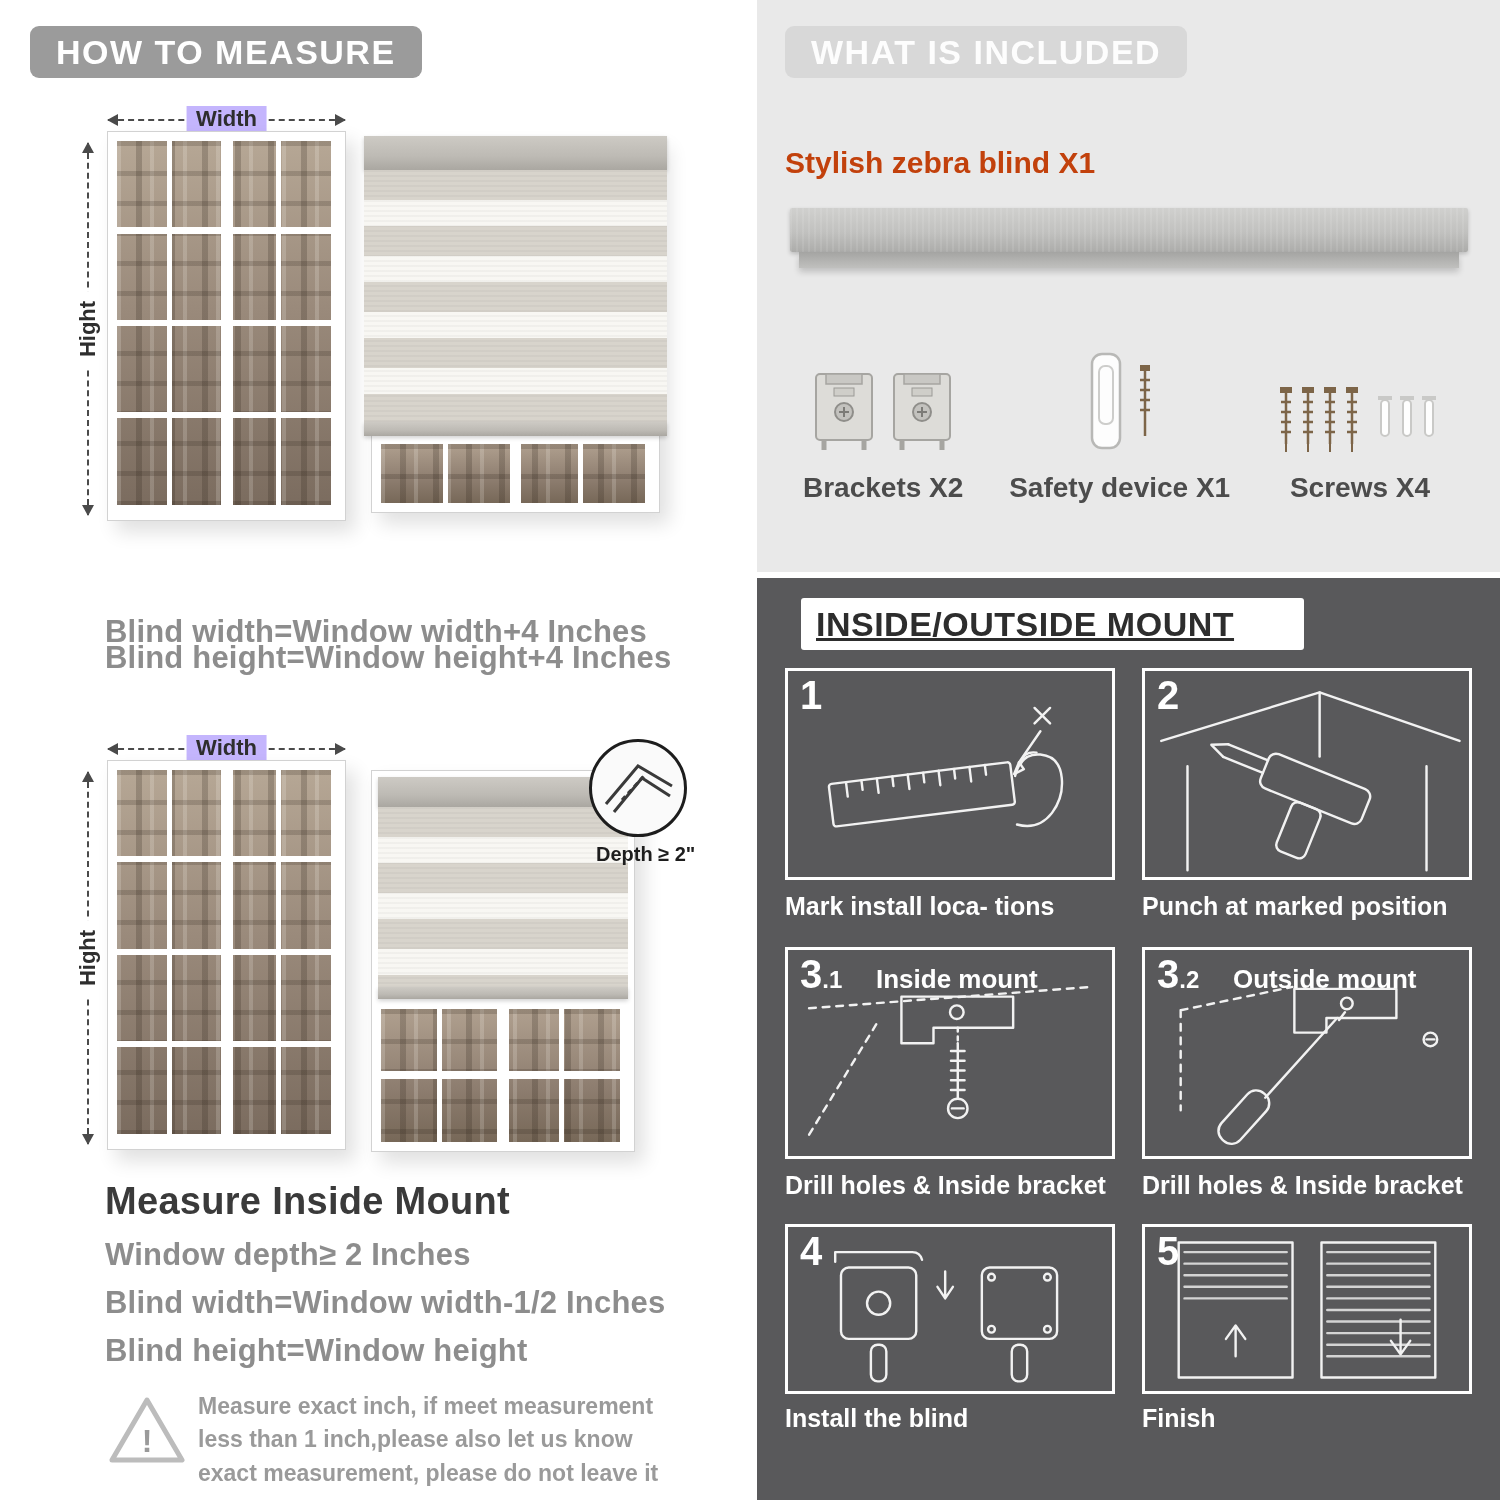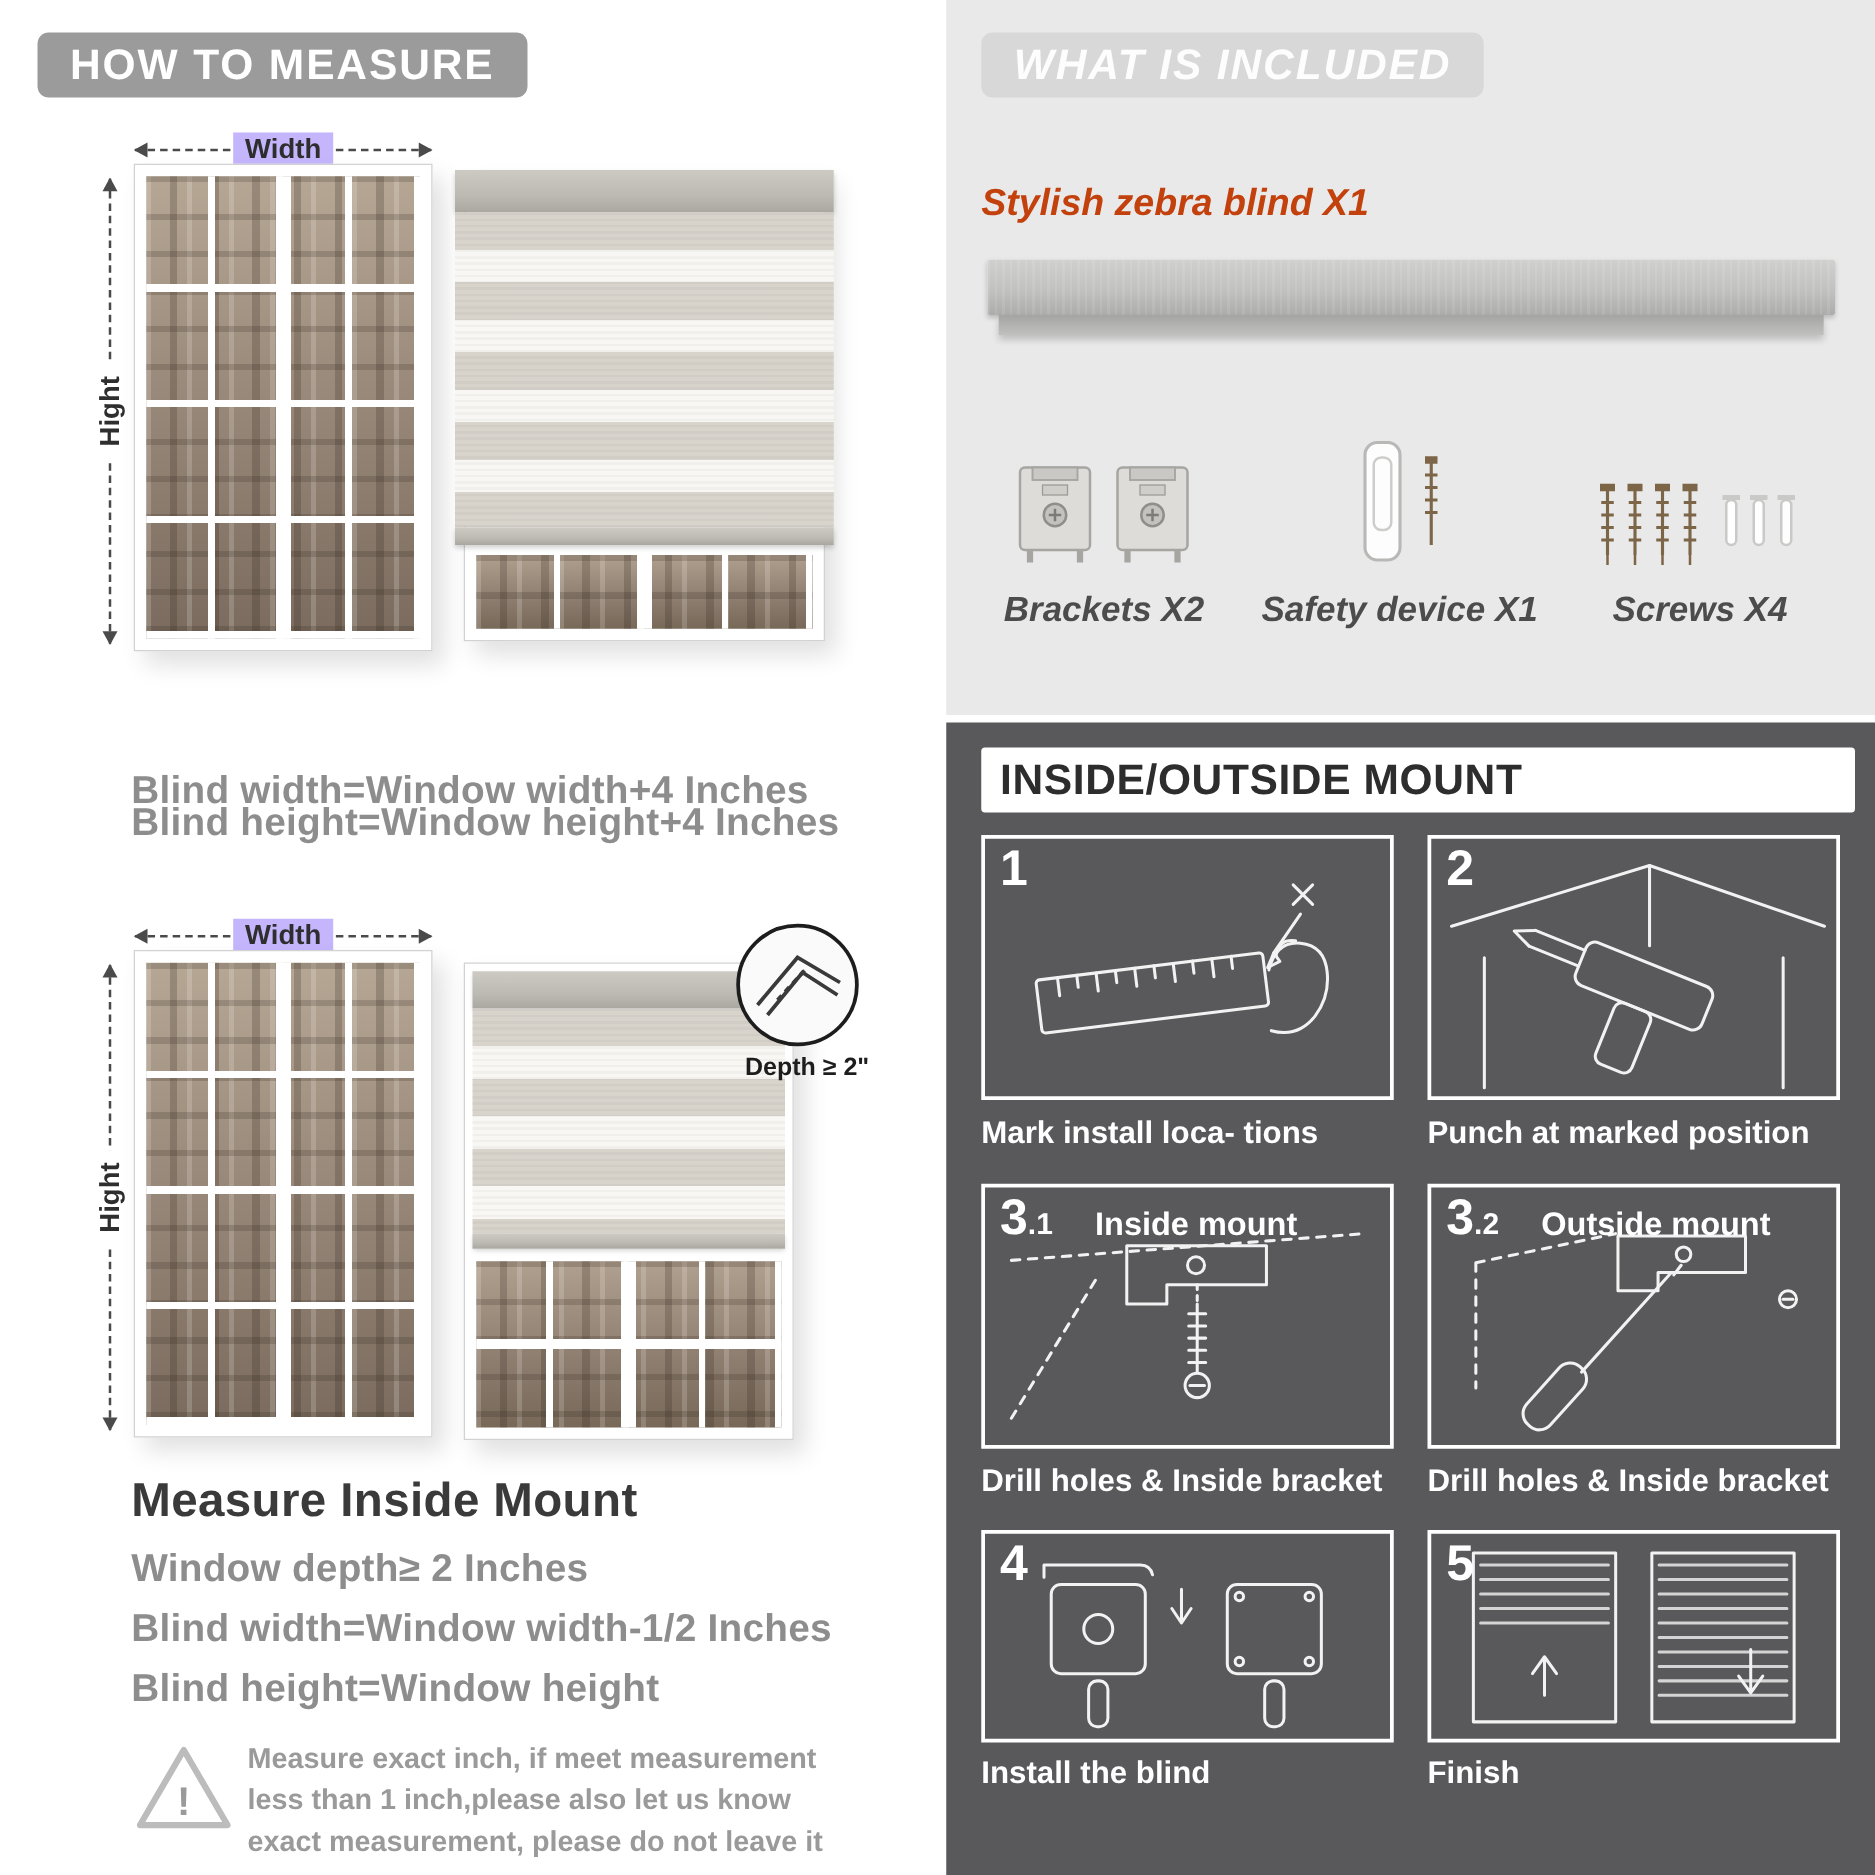--- a/index.html
+++ b/index.html
@@ -148,21 +148,21 @@
   <div class="bodyline abs" style="left:105px;top:1237px;">Window depth≥ 2 Inches</div>
   <div class="bodyline abs" style="left:105px;top:1285px;">Blind width=Window width-1/2 Inches</div>
   <div class="bodyline abs" style="left:105px;top:1333px;">Blind height=Window height</div>
 
   <svg class="abs" style="left:106px;top:1392px;" viewBox="0 0 82 76" width="82" height="76">
     <path d="M41 8 L76 68 L6 68 Z" fill="none" stroke="#bcbcbc" stroke-width="5" stroke-linejoin="round"></path>
     <text x="41" y="60" text-anchor="middle" font-size="32" font-weight="bold" fill="#9a9a9a">!</text>
   </svg>
   <div class="warntext" style="left:198px;top:1390px;width:478px;">Measure exact inch, if meet measurement less than 1 inch,please also let us know exact measurement, please do not leave it</div>
 
-  <div class="lightpanel" style="left:757px;top:0;width:743px;height:572px;font-style:italic;">
+  <div class="lightpanel" style="left:757px;top:0;width:743px;height:572px;">
     <span class="badge badge-light abs" style="left:28px;top:26px;">WHAT IS INCLUDED</span>
     <div class="blindlabel" style="top:146px;">Stylish zebra blind X1</div>
     <div class="headrail" style="left:33px;top:208px;width:678px;height:44px;"></div>
 
     <div class="items" style="left:46px;right:56px;top:336px;">
 
       <div class="item">
         <div class="itemicons">
           <svg viewBox="0 0 64 84" width="64" height="84">
             <rect x="4" y="4" width="56" height="66" rx="4" fill="#dddcd8" stroke="#a6a5a1" stroke-width="2"></rect>
@@ -224,21 +224,21 @@
             <use href="#an" x="148" y="14"></use>
           </svg>
         </div>
         <div class="itemlabel">Screws X4</div>
       </div>
     </div>
   </div>
 
   <div class="darkpanel" style="left:757px;top:578px;width:743px;height:922px;">
 
-    <div class="mounttitle" style="left:28px;top:20px;width:699px;height:52px;">INSIDE/OUTSIDE MOUNT</div>
+    <div class="mounttitle" style="left:44px;top:20px;width:503px;height:52px;text-decoration:underline;">INSIDE/OUTSIDE MOUNT</div>
 
     <div class="panel" style="left:28px;top:90px;">
       <span class="pnum"><span>1</span><span class="psub"></span></span>
       <span class="ptitle"></span>
       <svg class="part" viewBox="0 0 330 212">
         <g stroke="#f2f2f2" stroke-width="2.5" fill="none" stroke-linecap="round" stroke-linejoin="round">
           <g transform="rotate(-7 160 125)">
             <rect x="42" y="102" width="188" height="44" rx="3"></rect>
             <path d="M60 102 v15 M76 102 v10 M92 102 v15 M108 102 v10 M124 102 v15 M140 102 v10 M156 102 v15 M172 102 v10 M188 102 v15 M204 102 v10"></path>
           </g>

